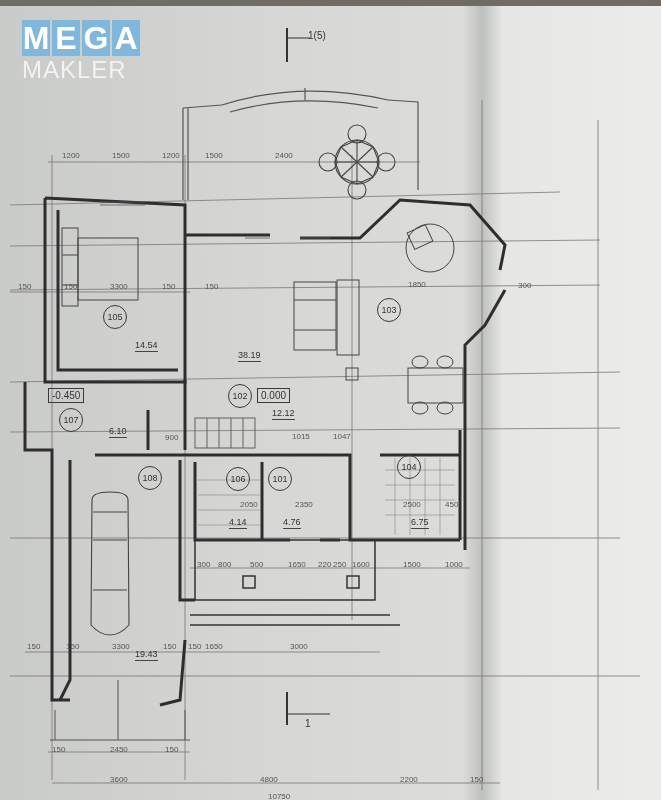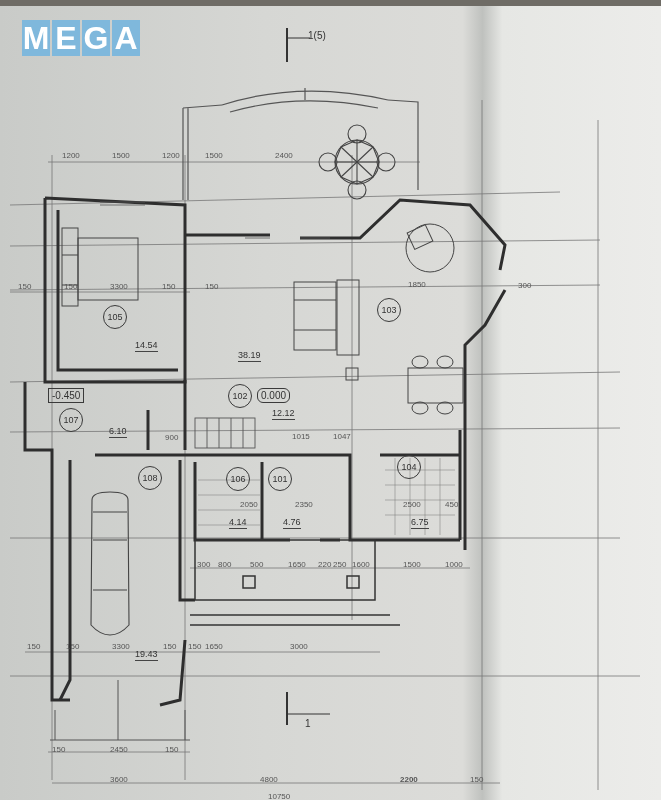--- a/index.html
+++ b/index.html
@@ -181,30 +181,31 @@
     </g>
   </svg>
 
   <div class="logo">
     <div class="mega">
       <span>M</span>
       <span>E</span>
       <span>G</span>
       <span>A</span>
     </div>
+    <div class="makler">MAKLER</div>
   </div>
 
   <div class="section" style="left:308px;top:30px;">1(5)</div>
   <div class="section" style="left:305px;top:718px;">1</div>
 
   <div class="room-no" style="left:103px;top:305px;">105</div>
   <div class="area" style="left:135px;top:340px;">14.54</div>
 
   <div class="room-no" style="left:228px;top:384px;">102</div>
-  <div class="level" style="left:257px;top:388px;border-radius:6px;">0.000</div>
+  <div class="level" style="left:257px;top:388px;">0.000</div>
   <div class="area" style="left:238px;top:350px;">38.19</div>
   <div class="area" style="left:272px;top:408px;">12.12</div>
 
   <div class="room-no" style="left:377px;top:298px;">103</div>
 
   <div class="room-no" style="left:59px;top:408px;">107</div>
   <div class="level" style="left:48px;top:388px;">-0.450</div>
   <div class="area" style="left:109px;top:426px;">6.10</div>
 
   <div class="room-no" style="left:138px;top:466px;">108</div>
@@ -259,16 +260,16 @@
   <div class="dim" style="left:188px;top:642px;">150</div>
   <div class="dim" style="left:205px;top:642px;">1650</div>
   <div class="dim" style="left:290px;top:642px;">3000</div>
 
   <div class="dim" style="left:52px;top:745px;">150</div>
   <div class="dim" style="left:110px;top:745px;">2450</div>
   <div class="dim" style="left:165px;top:745px;">150</div>
 
   <div class="dim" style="left:110px;top:775px;">3600</div>
   <div class="dim" style="left:260px;top:775px;">4800</div>
-  <div class="dim" style="left:400px;top:775px;font-weight:bold;">2200</div>
+  <div class="dim" style="left:400px;top:775px;">2200</div>
   <div class="dim" style="left:470px;top:775px;">150</div>
   <div class="dim" style="left:268px;top:792px;">10750</div>
 </div>
 
 </body></html>

